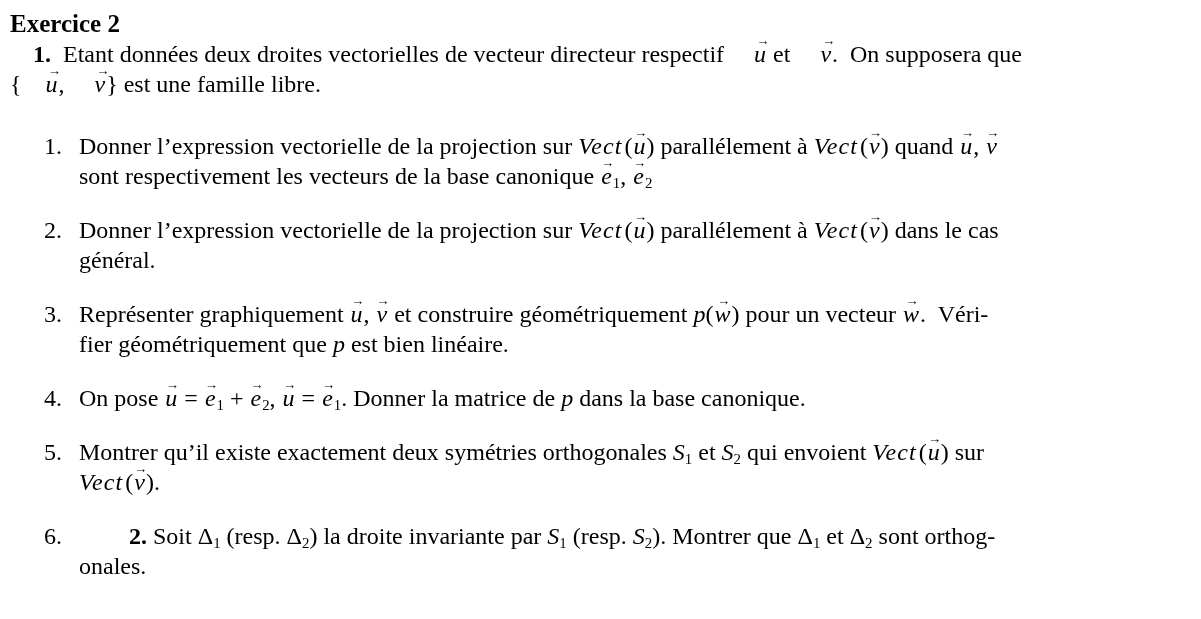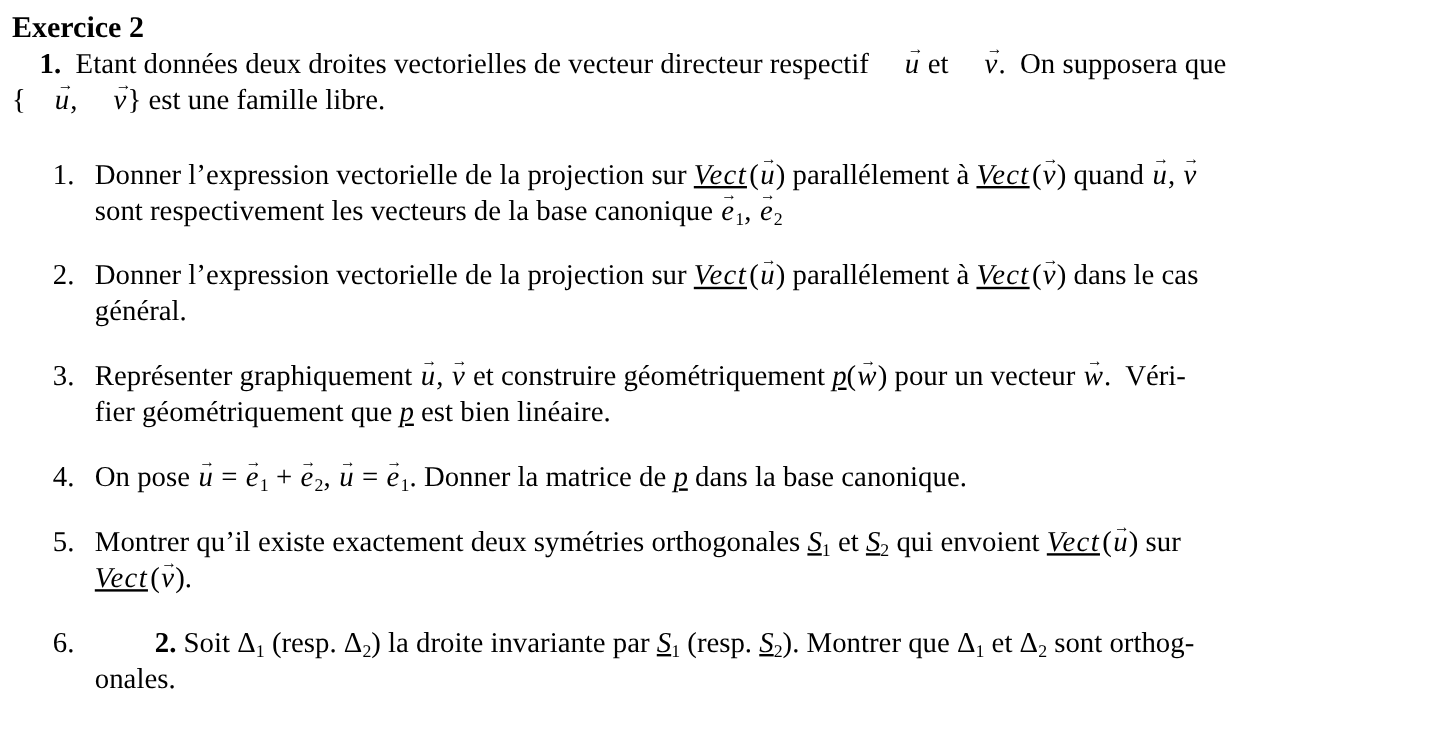--- a/index.html
+++ b/index.html
@@ -61,21 +61,21 @@
   .mvar{
     font-style:italic;
     letter-spacing:0.045em;
     margin-right:2px;
   }
   sub{
     font-size:0.62em;
     line-height:0;
     vertical-align:-0.28em;
   }
-  i{font-style:italic;text-decoration:underline;}
+  i{font-style:italic;}
   b{font-weight:bold;}
   .gap{display:inline-block;width:50px;}
 </style>
 </head>
 <body>
 
 <div class="page">
 
   <div class="title">Exercice 2</div>
 

